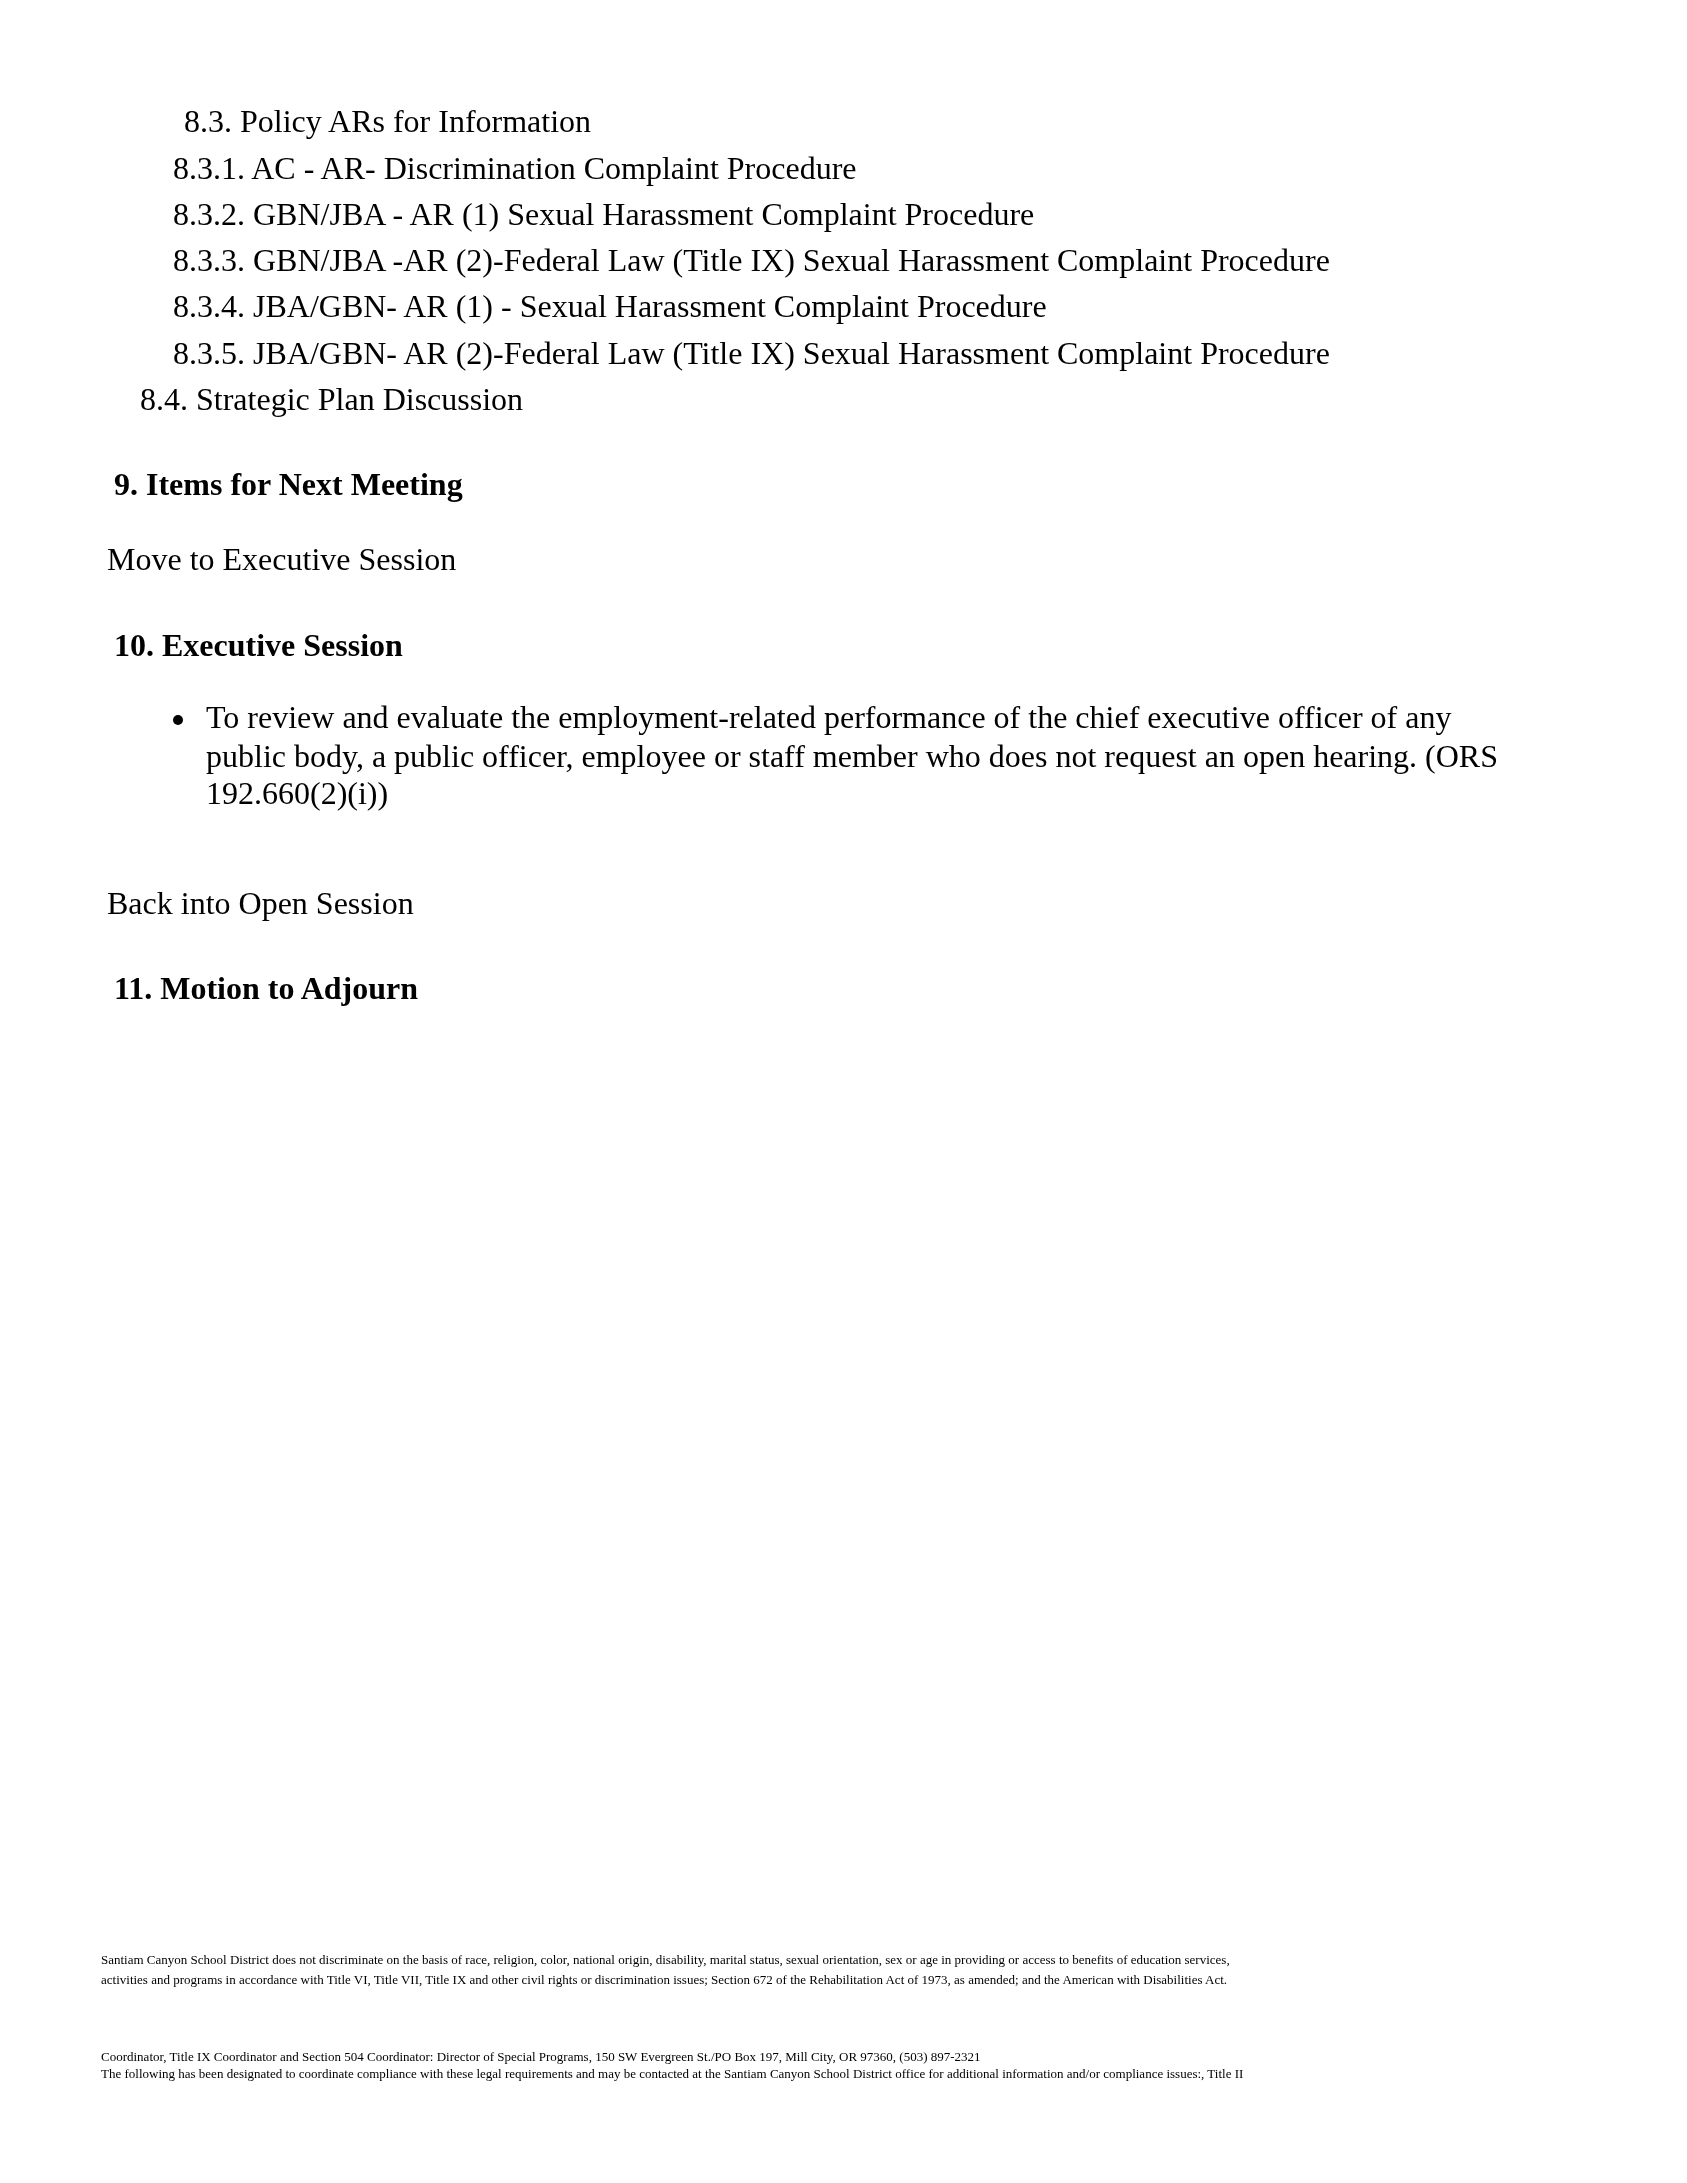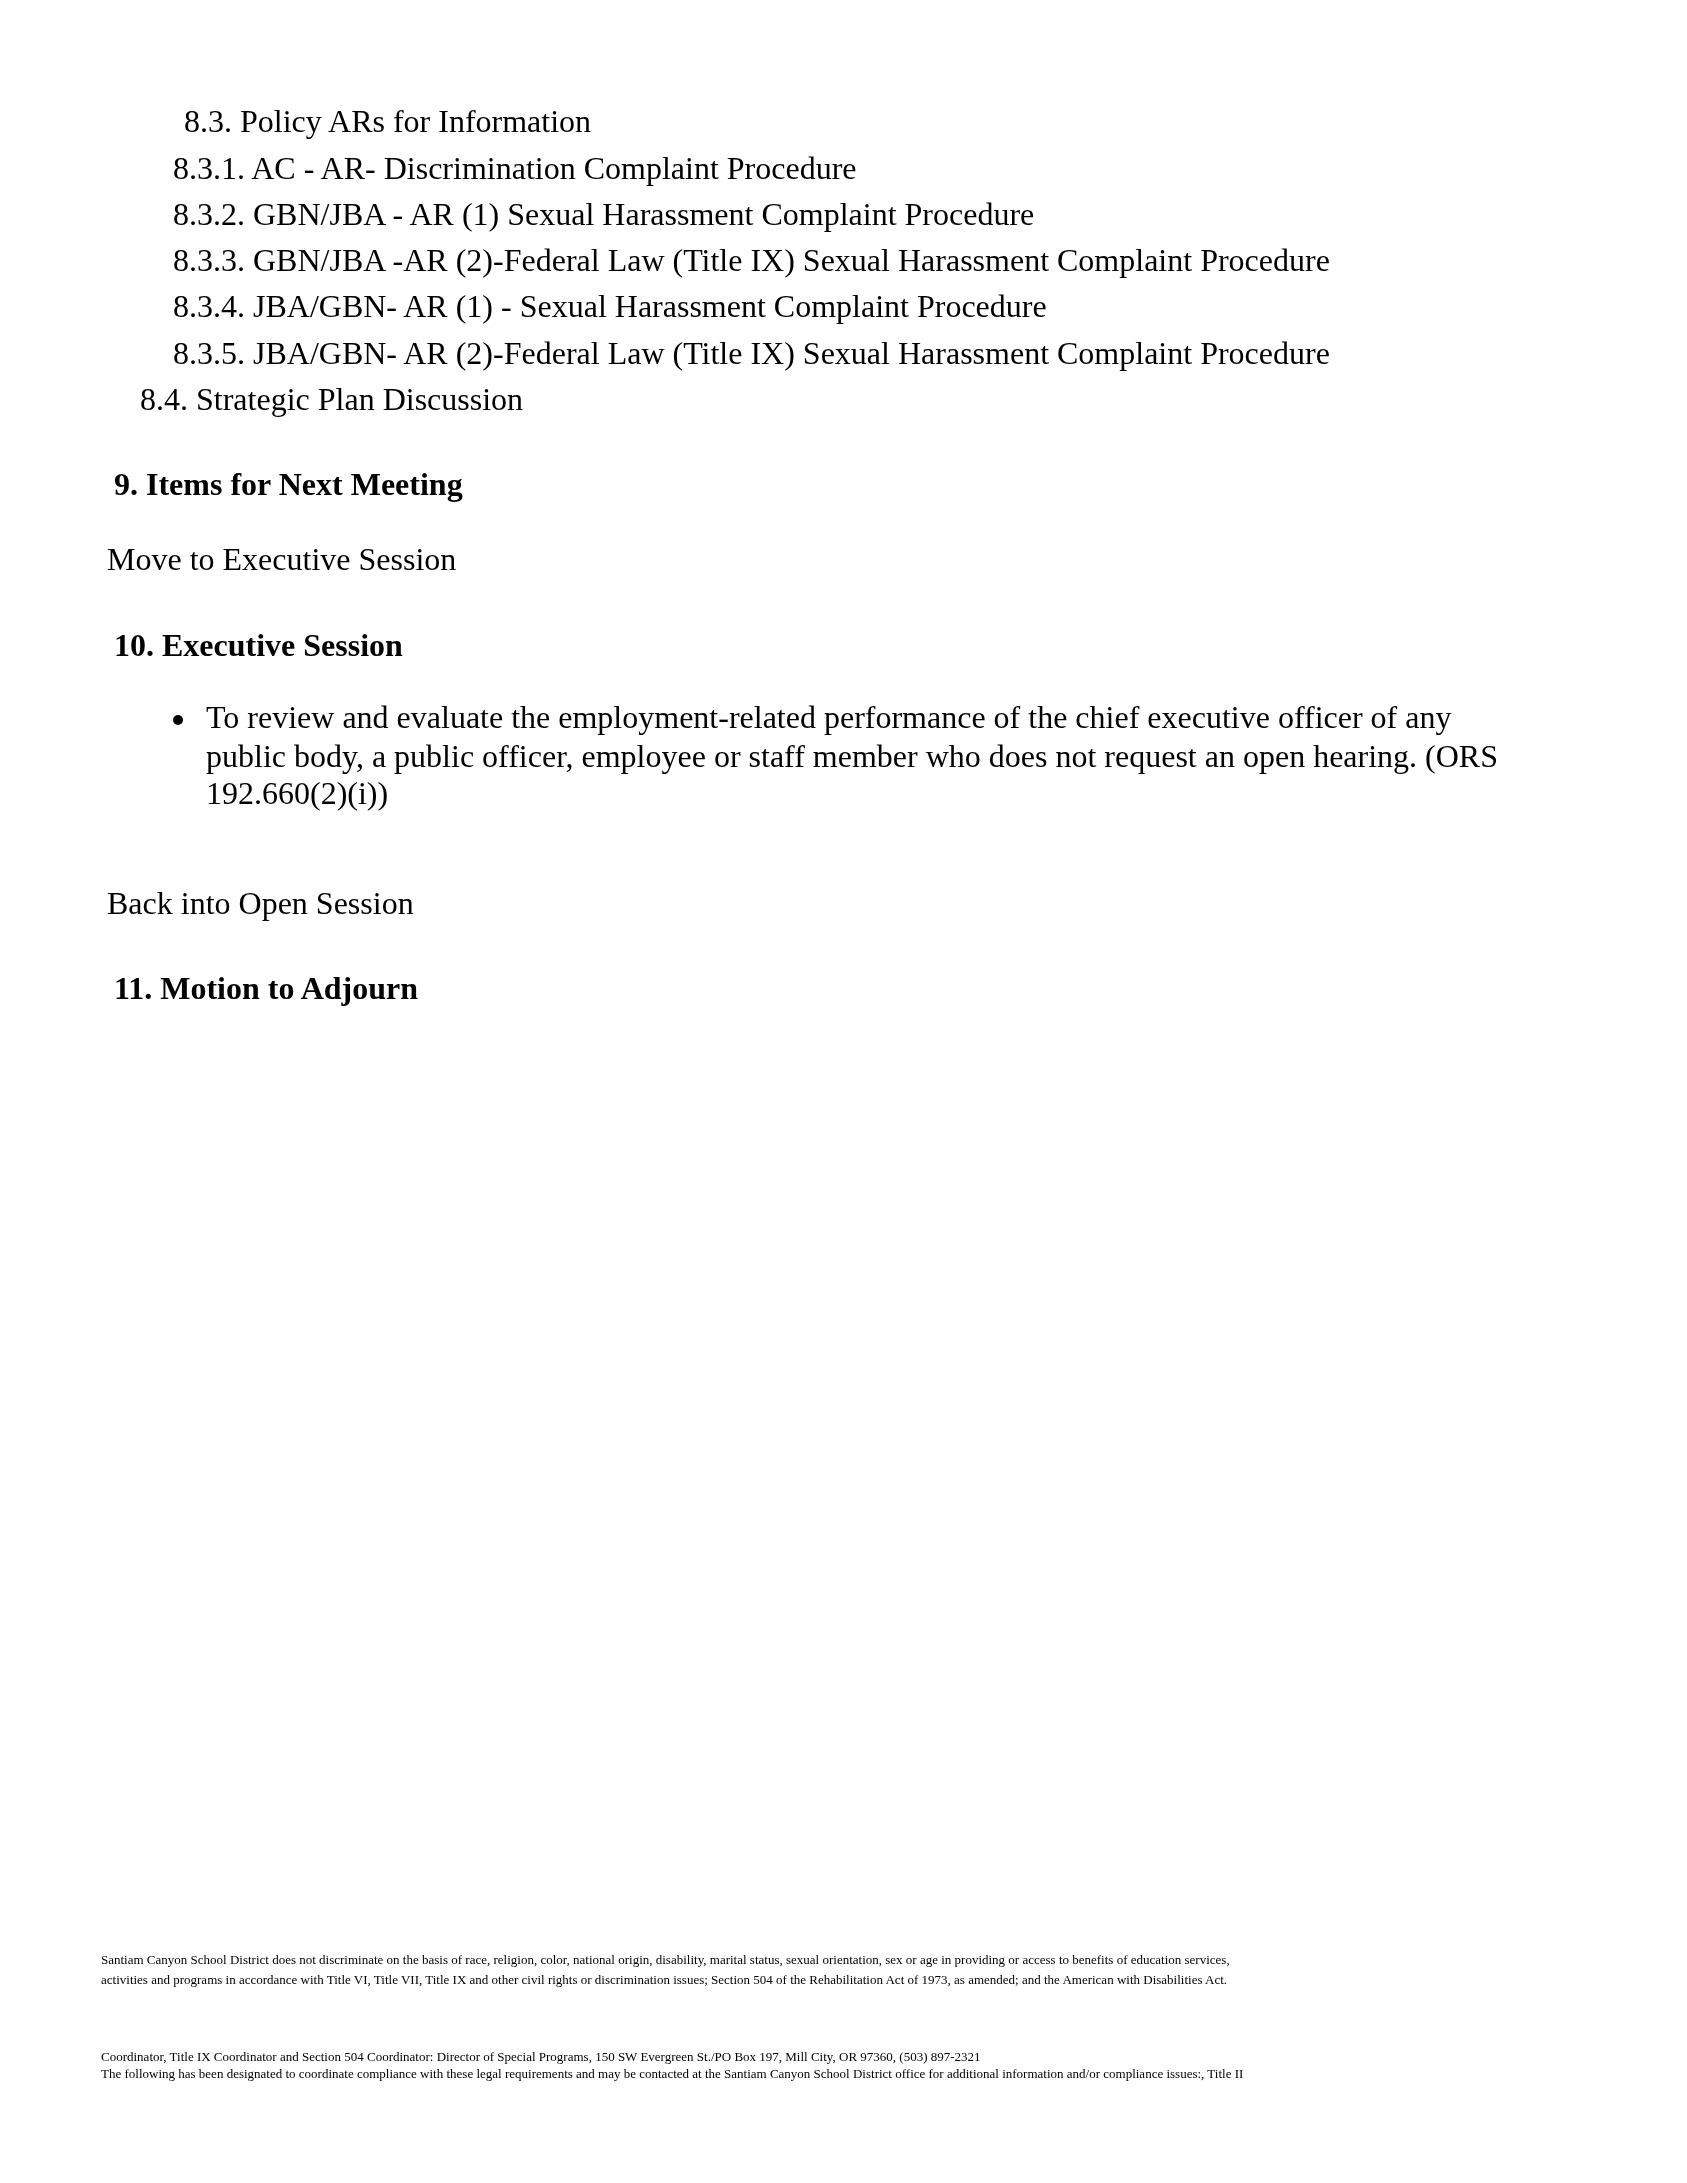--- a/index.html
+++ b/index.html
@@ -39,21 +39,21 @@
     <div class="line" style="left:206px; top:777px;">192.660(2)(i))</div>
   </div>
 
   <div class="line" style="left:107px; top:887px;">Back into Open Session</div>
 
   <div class="line bold" style="left:107px; top:972px;">11. Motion to Adjourn</div>
 
   <div>
     <div>
       <div class="foot" style="top:1950px;">Santiam Canyon School District does not discriminate on the basis of race, religion, color, national origin, disability, marital status, sexual orientation, sex or age in providing or access to benefits of education services,</div>
-      <div class="foot" style="top:1970px;">activities and programs in accordance with Title VI, Title VII, Title IX and other civil rights or discrimination issues; Section 504 of the Rehabilitation Act of 1973, as amended; and the American with Disabilities Act.</div>
+      <div class="foot" style="top:1970px;">activities and programs in accordance with Title VI, Title VII, Title IX and other civil rights or discrimination issues; Section 672 of the Rehabilitation Act of 1973, as amended; and the American with Disabilities Act.</div>
     </div>
     <div>
       <div class="foot" style="top:2028px;margin-top:36px;">The following has been designated to coordinate compliance with these legal requirements and may be contacted at the Santiam Canyon School District office for additional information and/or compliance issues:, Title II</div>
       <div class="foot" style="top:2047px;text-align:center;">Coordinator, Title IX Coordinator and Section 504 Coordinator: Director of Special Programs, 150 SW Evergreen St./PO Box 197, Mill City, OR  97360, (503) 897-2321</div>
     </div>
   </div>
 
 </div>
 
 

